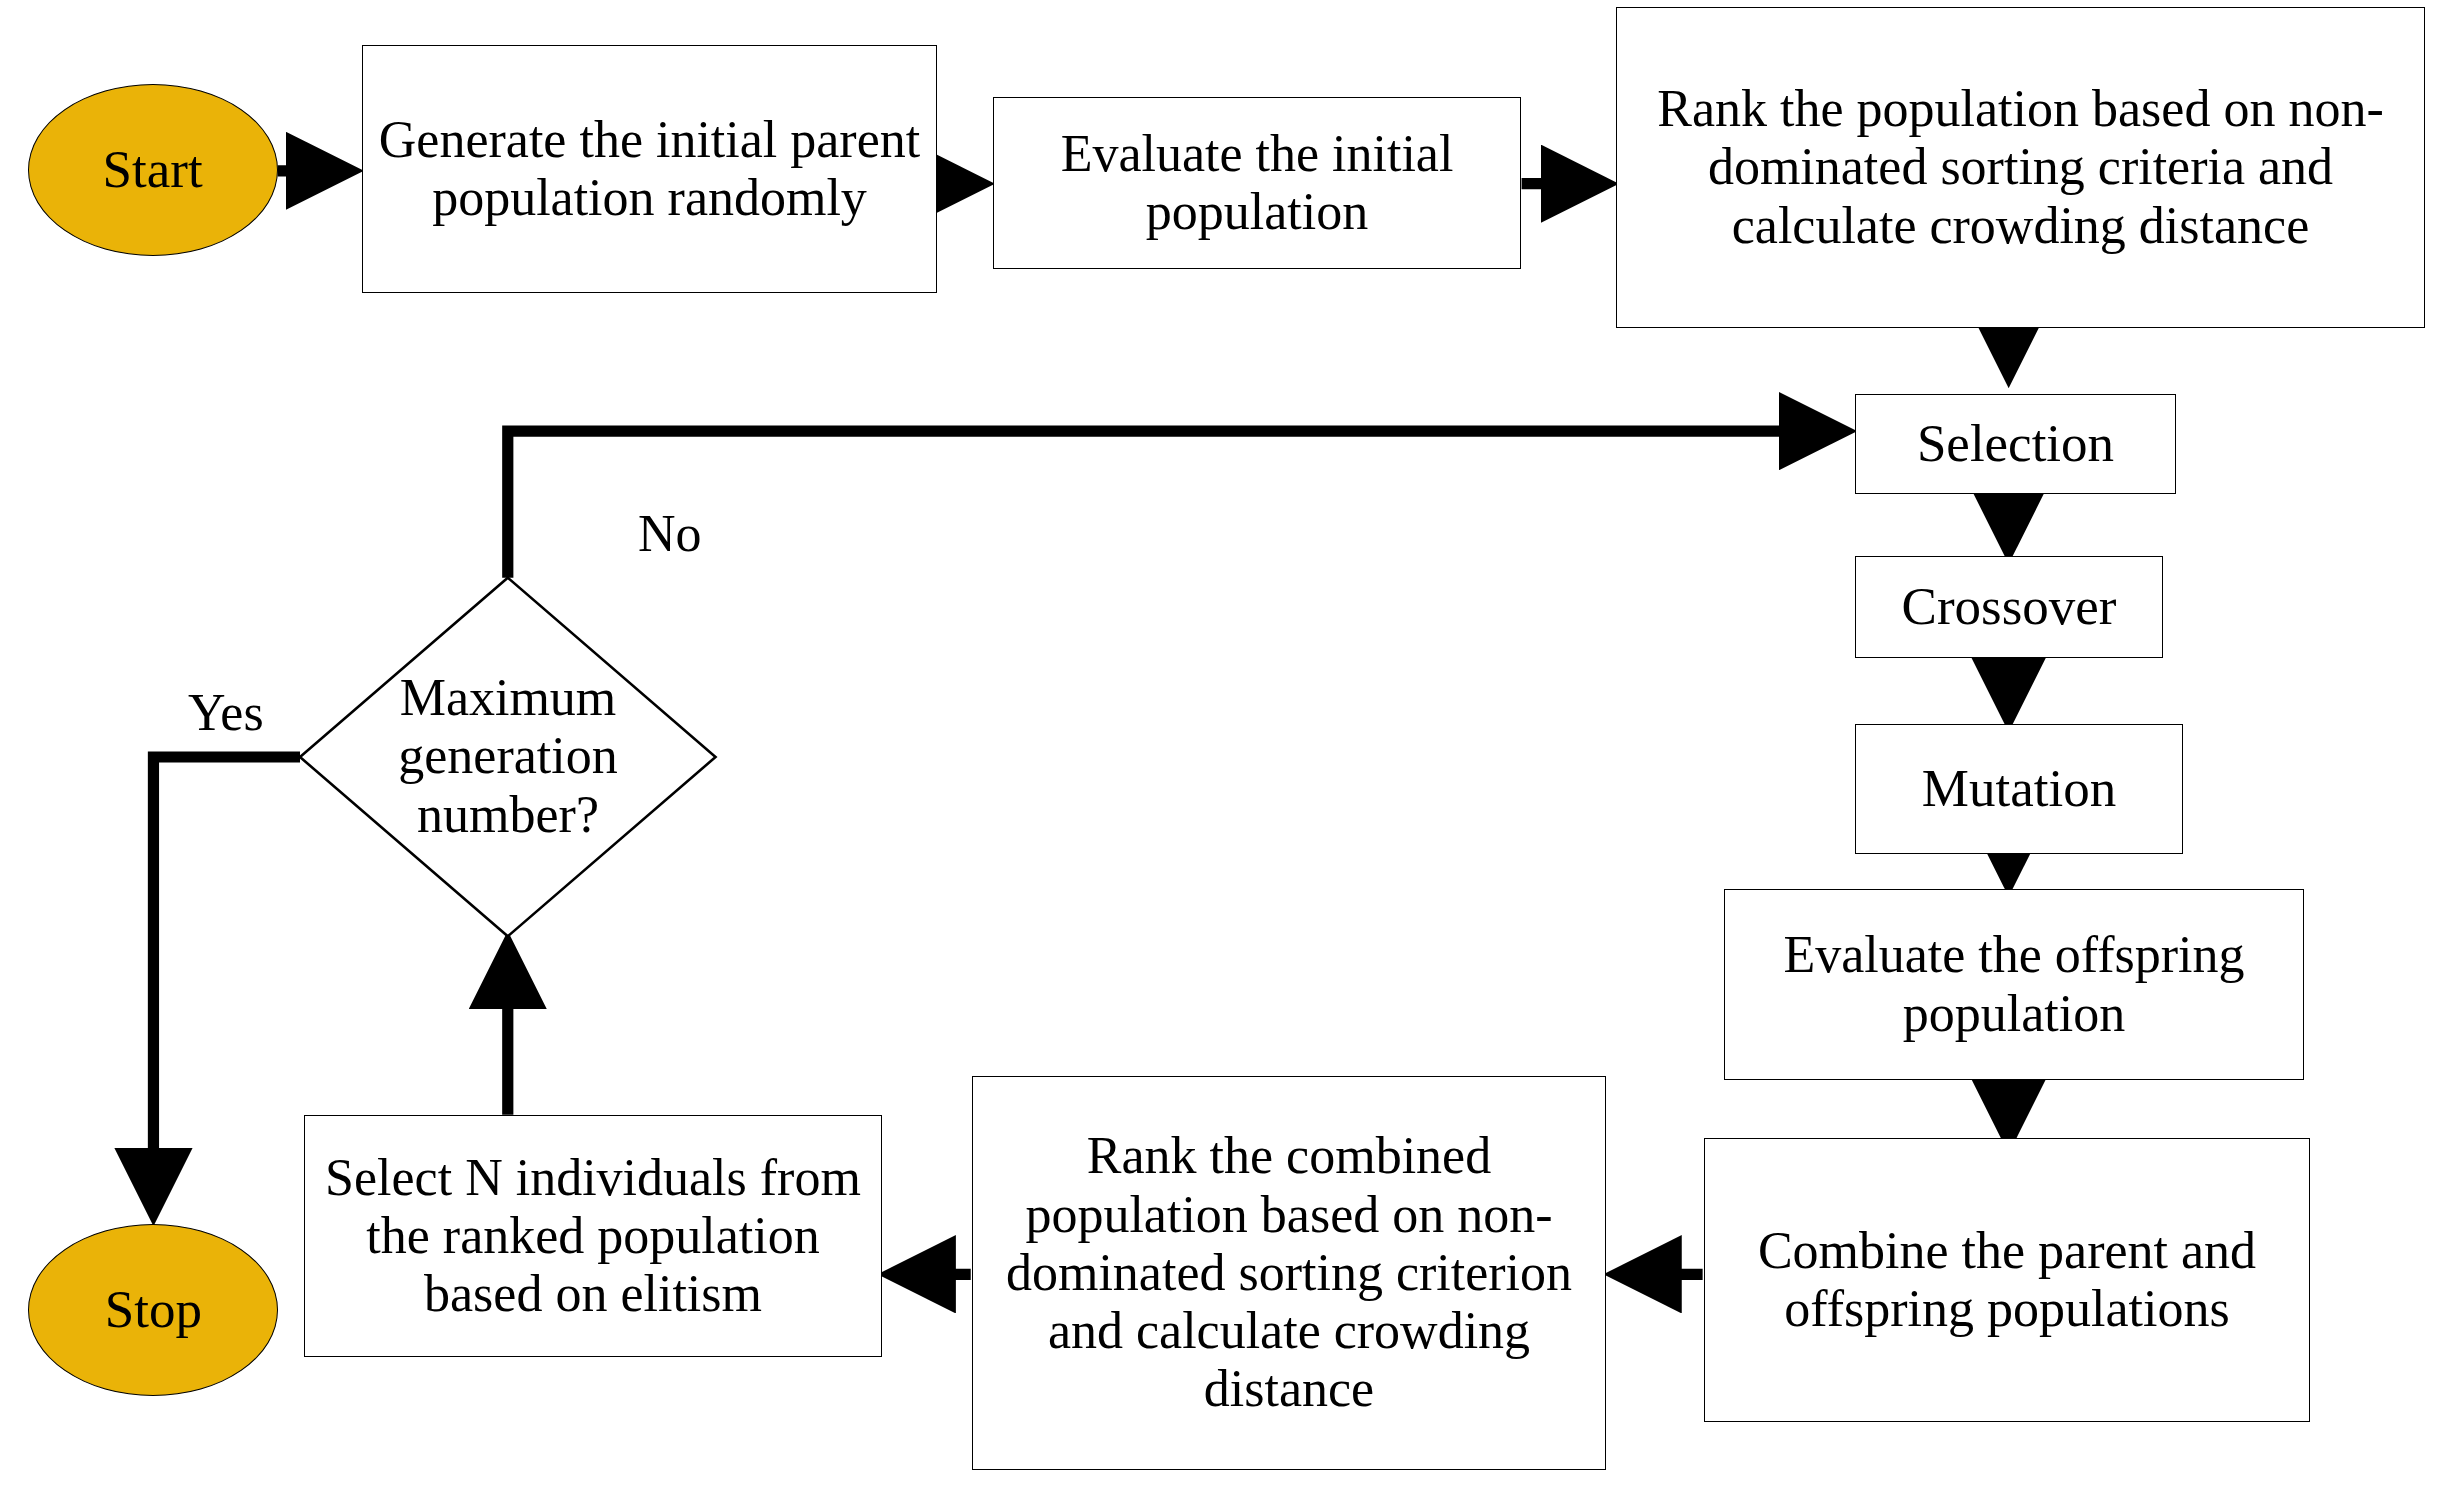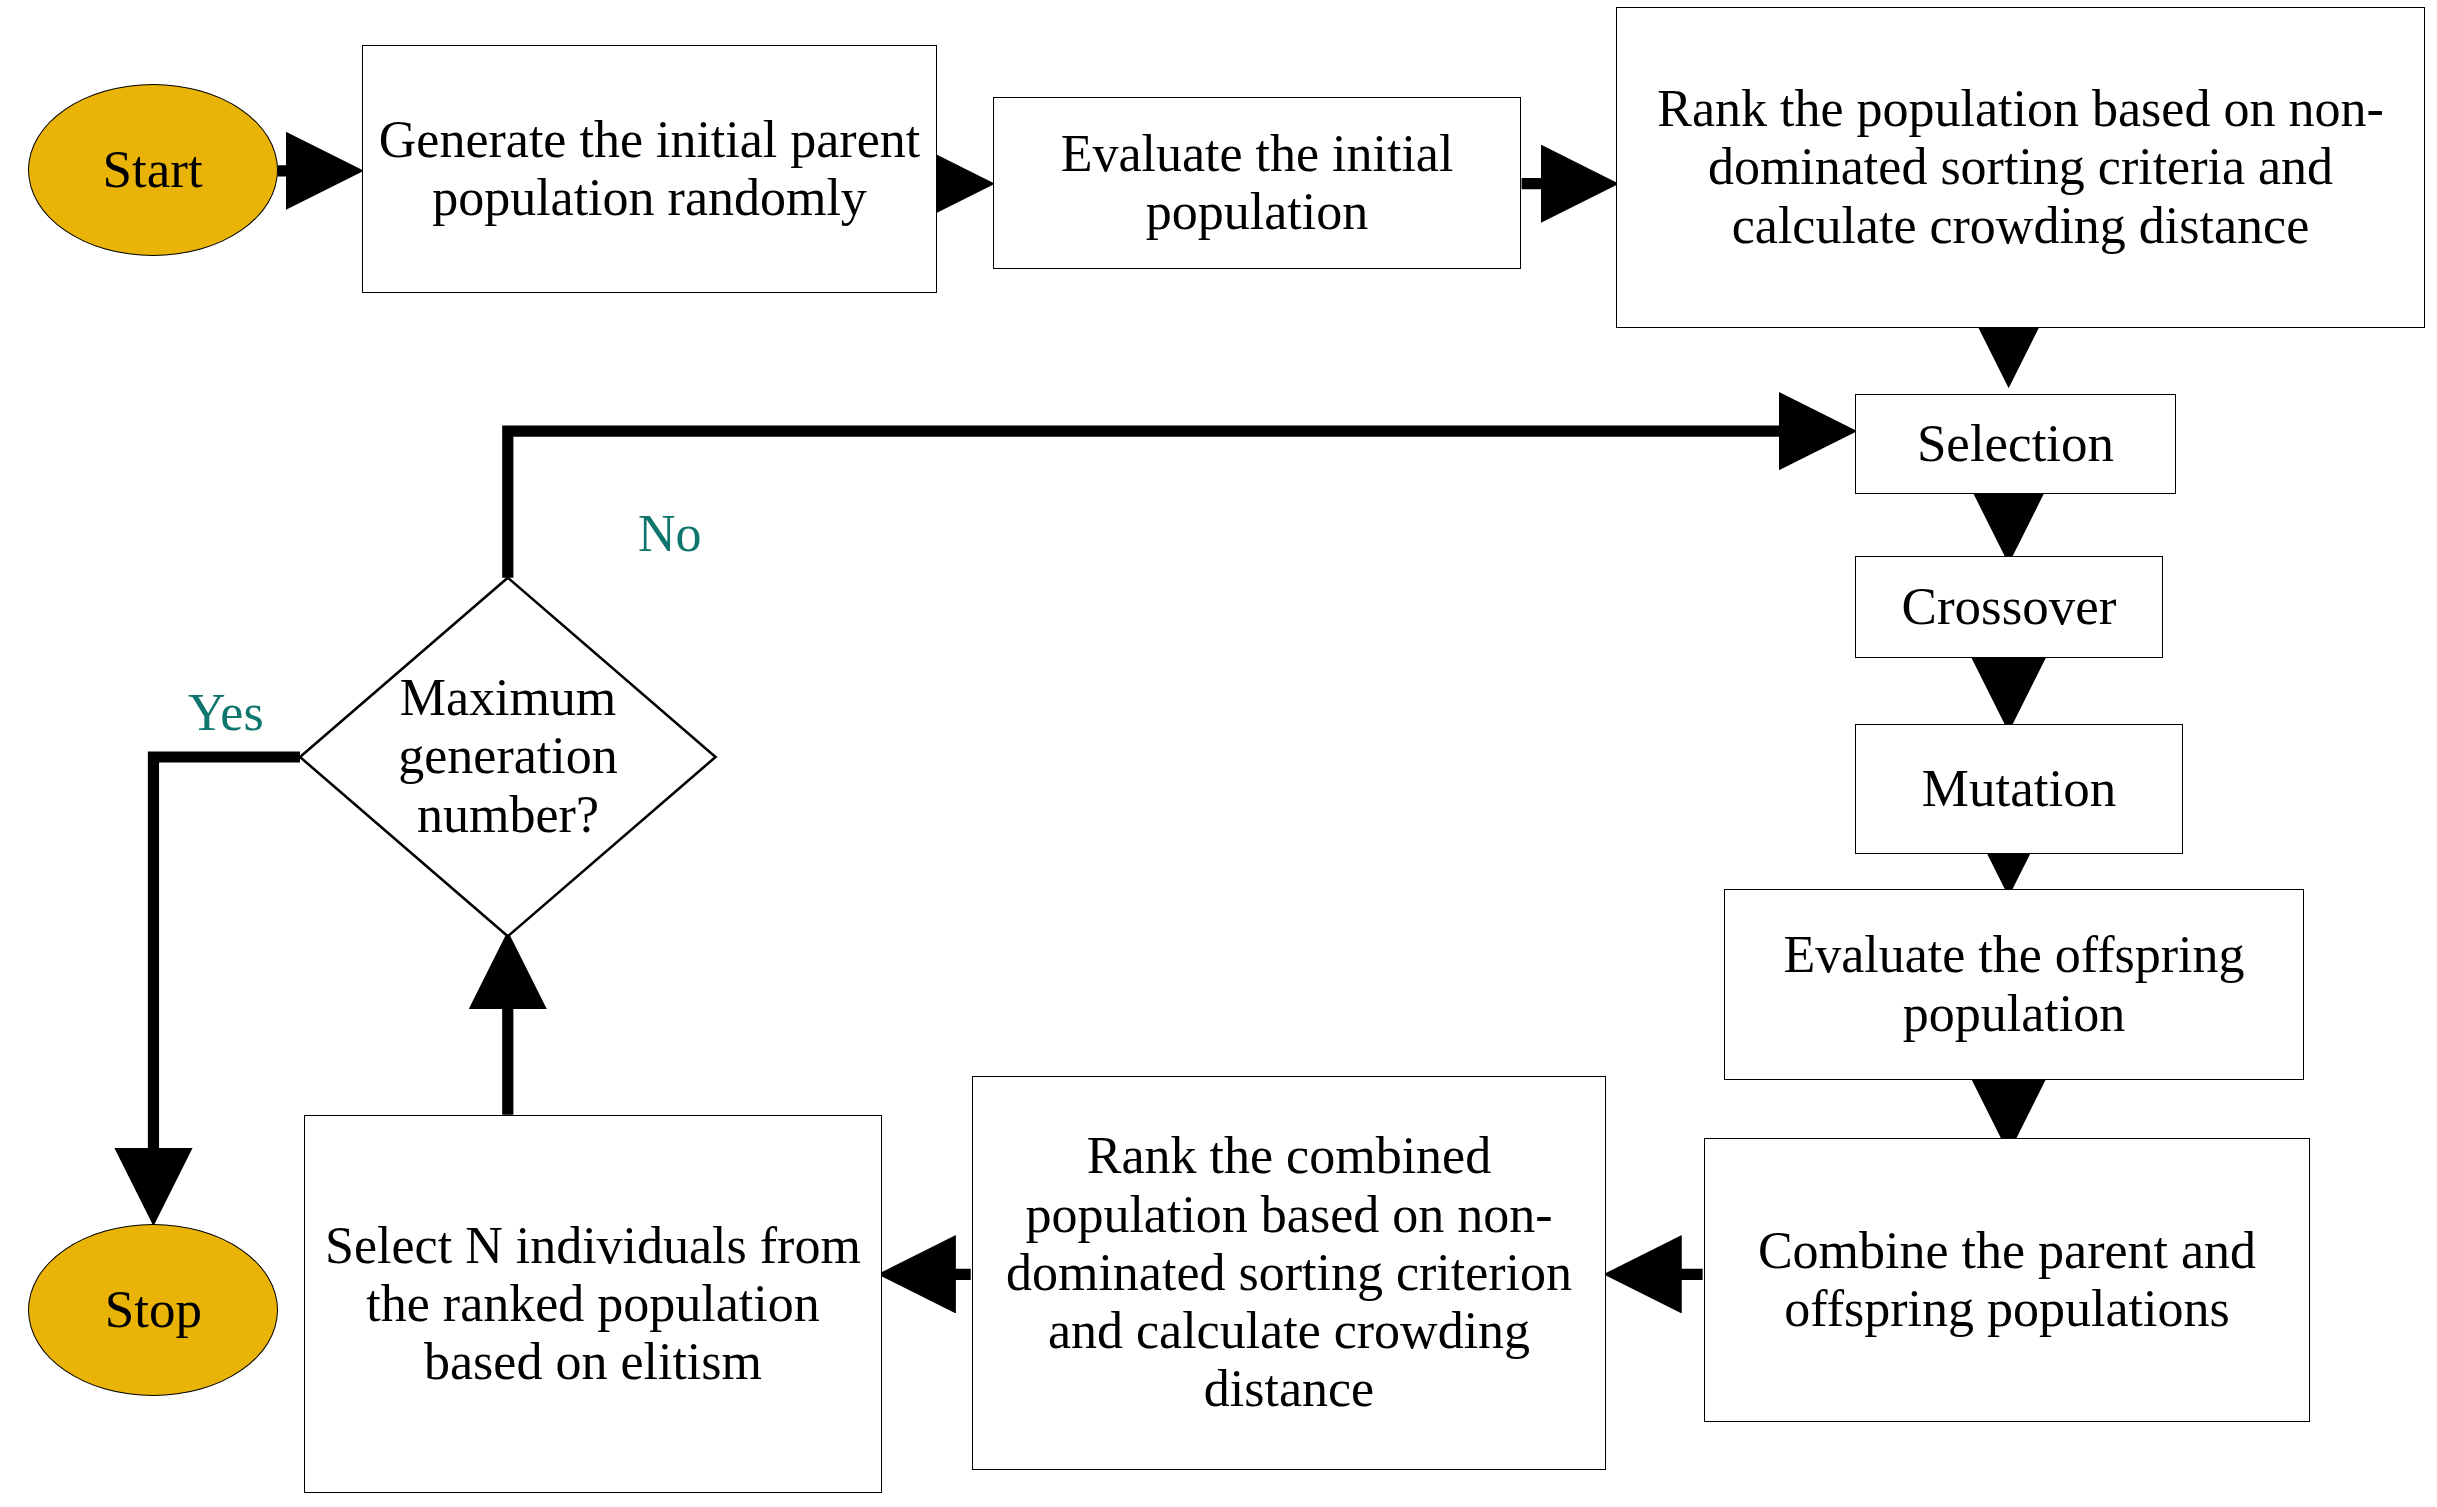--- a/index.html
+++ b/index.html
@@ -8,21 +8,21 @@
   #stage{position:relative;width:2438px;height:1508px;background:#fff;}
   svg#wires{position:absolute;left:0;top:0;width:2438px;height:1508px;}
   .node{position:absolute;box-sizing:border-box;display:flex;
         align-items:center;justify-content:center;text-align:center;
         color:#000;line-height:1.12;}
   .boxnode{border:1.7px solid #000;background:#fff;}
   .boxnode .txt{padding:0 5.2px;}
   .term{border:1.7px solid #000;border-radius:50%;background:#eab308;}
   .diam{background:transparent;}
   .diam .dlabel{position:relative;z-index:2;}
-  .edgelabel{position:absolute;color:#0f766e;}
+  .edgelabel{position:absolute;color:#000000;}
   .f60{font-size:52px;}
   .f62{font-size:53px;}
 </style>
 </head>
 <body>
 
 <div id="stage">
 
   <svg id="wires" viewBox="0 0 2828 1749">
     <defs>
@@ -93,21 +93,21 @@
   </div>
 
   <div class="node boxnode f60" style="left:1704px;top:1138px;width:606px;height:284px;">
     <span class="txt">Combine the parent and offspring populations</span>
   </div>
 
   <div class="node boxnode f60" style="left:972px;top:1076px;width:634px;height:394px;">
     <span class="txt">Rank the combined population based on non-dominated sorting criterion and calculate crowding distance</span>
   </div>
 
-  <div class="node boxnode f60" style="left:304px;top:1115px;width:578px;height:378px;">
+  <div class="node boxnode f60" style="left:304px;top:1115px;width:578px;height:242px;">
     <span class="txt">Select N individuals from  the ranked population based on elitism</span>
   </div>
 
   <div class="node diam f60" style="left:345px;top:655px;width:326px;height:203px;">
     <span class="dlabel">Maximum generation number?</span>
   </div>
 
   <div class="node term f62" style="left:28.4px;top:1224px;width:250px;height:172px;">
     <span class="txt">Stop</span>
   </div>

